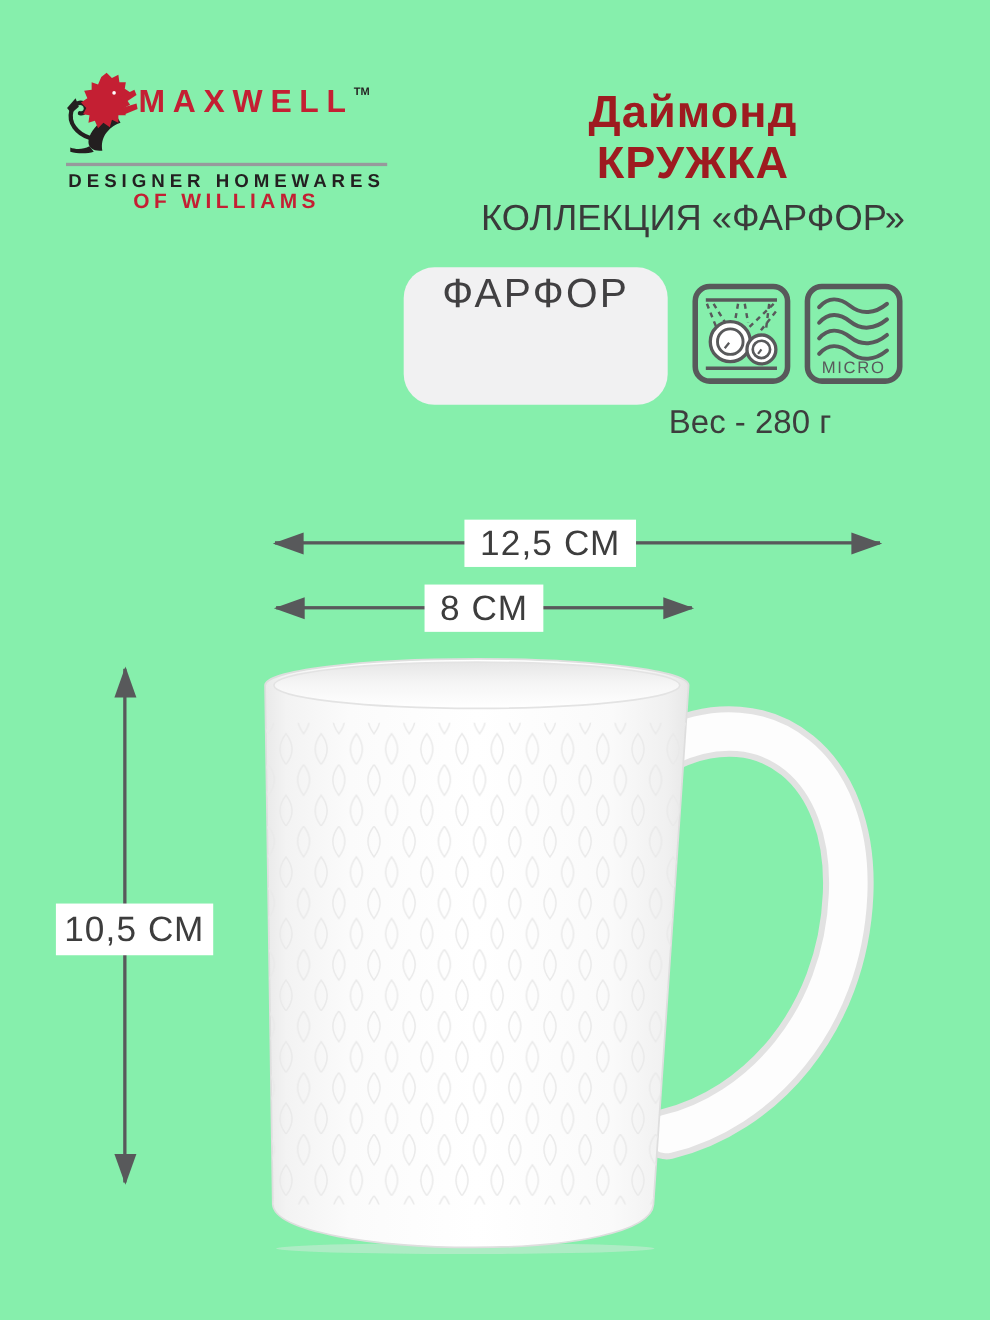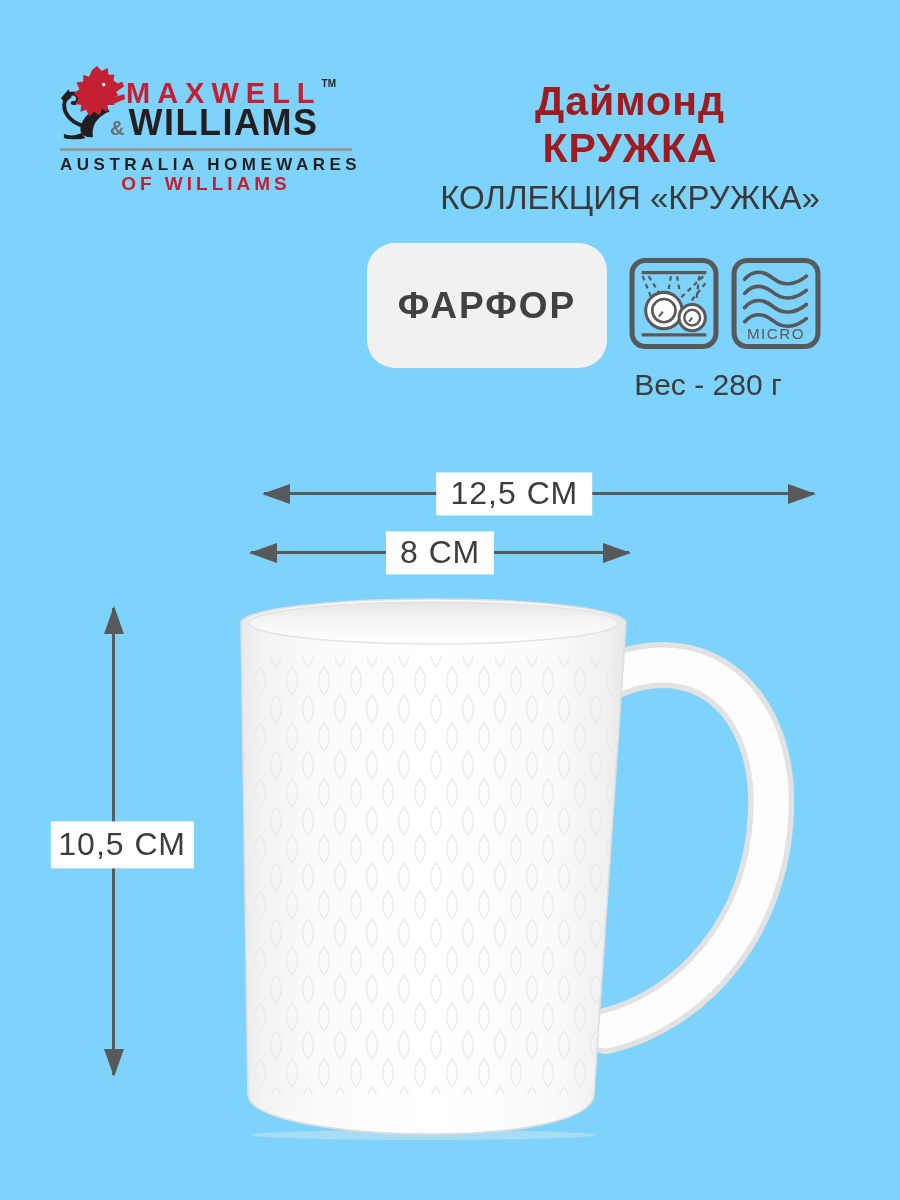--- a/index.html
+++ b/index.html
@@ -1,16 +1,16 @@
 <!DOCTYPE html>
 <html><head>
 <meta charset="utf-8">
 <style>
   html,body{margin:0;padding:0;background:#fff;}
-  .page{position:relative;width:900px;height:1200px;background:#7dd3fc;overflow:hidden;
+  .page{position:relative;width:900px;height:1200px;background:#86efac;overflow:hidden;
         font-family:"Liberation Sans",sans-serif;color:#3d3d3d;}
 
   
   .logo{position:absolute;left:60px;top:60px;width:292px;height:132px;}
   .lion{position:absolute;left:0;top:2px;width:68px;height:78px;}
   .wm1{position:absolute;left:66px;top:19px;line-height:1;white-space:nowrap;}
   .maxwell{font-size:29px;font-weight:bold;letter-spacing:7px;color:#c41f33;}
   .tm{font-size:10px;color:#231f20;vertical-align:16px;letter-spacing:0;font-weight:bold;}
   .wm2{position:absolute;left:50px;top:45px;line-height:1;white-space:nowrap;}
   .amp{font-size:20px;color:#6d6e71;margin-right:4px;font-weight:bold;}
@@ -21,35 +21,35 @@
   .origin{position:absolute;left:0;top:114px;width:292px;text-align:center;
           font-size:19px;font-weight:bold;letter-spacing:4px;color:#c41f33;line-height:1;}
 
   
   .titleblock{position:absolute;left:412px;top:78px;width:436px;text-align:center;}
   .title-line{font-size:41px;font-weight:bold;color:#9e1b20;line-height:47px;letter-spacing:1px;}
   .collection{margin-top:8px;font-size:33px;font-weight:400;color:#3a3a3a;line-height:1.1;}
 
   
   .badge{position:absolute;left:367px;top:243px;width:240px;height:125px;background:#f1f1f2;
-         border-radius:28px;display:flex;flex-direction:column;justify-content:center;align-items:center;font-weight:bold;}
+         border-radius:28px;display:flex;flex-direction:row;justify-content:center;align-items:flex-start;}
   .badge div{font-size:37px;color:#414042;letter-spacing:2px;line-height:48px;text-transform:uppercase;}
   .care-icon{position:absolute;top:257px;width:92px;height:93px;}
   .icon-dish{left:628px;}
   .icon-micro{left:730px;}
-  .weight{position:absolute;left:608px;top:368px;width:200px;text-align:center;
+  .weight{position:absolute;left:608px;top:368px;width:200px;
           font-size:30px;color:#3d3d3d;}
 
   
   .harrow{position:absolute;height:3px;background:#58595b;}
   .harrow::before,.harrow::after{content:"";position:absolute;width:0;height:0;top:-8.5px;
         border-top:10px solid transparent;border-bottom:10px solid transparent;}
   .harrow::before{left:-2px;border-right:28px solid #58595b;}
   .harrow::after{right:-2px;border-left:28px solid #58595b;}
-  .harrow1{left:264px;top:492px;width:550px;}
+  .harrow1{left:250px;top:492px;width:550px;}
   .harrow2{left:251px;top:551px;width:378px;text-align:right;}
   .varrow{position:absolute;left:112px;top:608px;width:3px;height:467px;background:#58595b;}
   .varrow::before,.varrow::after{content:"";position:absolute;width:0;height:0;left:-8.5px;
         border-left:10px solid transparent;border-right:10px solid transparent;}
   .varrow::before{top:-2px;border-bottom:28px solid #58595b;}
   .varrow::after{bottom:-2px;border-top:28px solid #58595b;}
   .dimlabel{position:absolute;top:50%;left:50%;transform:translate(-50%,-50%);
         background:#ffffff;padding:4px 14px;font-size:32px;color:#3d3d3d;white-space:nowrap;
         text-transform:uppercase;letter-spacing:1px;line-height:1.1;}
   .harrow1 .dimlabel{left:45.5%;}
@@ -69,30 +69,29 @@
       <path fill="#231f20" d="M1 36 L9 27 L12 35 L5 41 Z"></path>
       <path fill="none" stroke="#231f20" stroke-width="4" stroke-linecap="round" d="M22 64 C10 60 2 50 5 39 C7 31 15 29 18 34 C20 38 17 42 13 41"></path>
       <path fill="#231f20" d="M34 48 C27 53 21 61 21 68 C21 74 27 77 34 76 C33 70 34 64 38 59 C42 54 47 51 51 50 L46 41 C42 43 37 45 34 48 Z"></path>
       <path fill="#231f20" d="M22 72 C16 75 9 75 4 73 L4 77 C11 79 20 79 26 77 Z"></path>
       <path fill="#c41f33" d="M38 3 L43 8 L49 5 L50 12 L56 12 L55 18 L61 22 L56 27 L60 33 L54 36 L56 43 L49 43 L49 50 L43 47 L41 54 L35 50 L30 55 L27 48 L21 50 L22 43 L16 42 L19 36 L14 31 L20 27 L17 20 L24 19 L24 12 L30 14 L33 7 Z"></path>
       <path fill="#c41f33" d="M50 26 L64 19 L66 24 L54 32 Z"></path>
       <path fill="#c41f33" d="M52 36 L66 32 L67 37 L55 42 Z"></path>
       <circle cx="45" cy="22" r="1.7" fill="#ffffff"></circle>
     </svg>
     <div class="wm1"><span class="maxwell">MAXWELL</span><sup class="tm">TM</sup></div>
-    <div class="wm2"><span class="amp">&amp;</span><span class="williams">WILLIAMS</span></div>
     <div class="logo-divider"></div>
-    <div class="tagline">AUSTRALIA HOMEWARES</div>
+    <div class="tagline">DESIGNER HOMEWARES</div>
     <div class="origin">OF WILLIAMS</div>
   </div>
 
   <div class="titleblock">
     <div class="title-line">Даймонд</div>
     <div class="title-line">КРУЖКА</div>
-    <div class="collection">КОЛЛЕКЦИЯ «КРУЖКА»</div>
+    <div class="collection">КОЛЛЕКЦИЯ «ФАРФОР»</div>
   </div>
 
   <div class="badge">
     <div>ФАРФОР</div>
   </div>
 
   <svg class="care-icon icon-dish" viewBox="0 0 90 92">
     <g stroke="#58595b" fill="none">
       <rect x="3.5" y="3.5" width="83" height="85" rx="13" stroke-width="5"></rect>
       <line x1="13" y1="15.5" x2="77" y2="15.5" stroke-width="3.2"></line>

